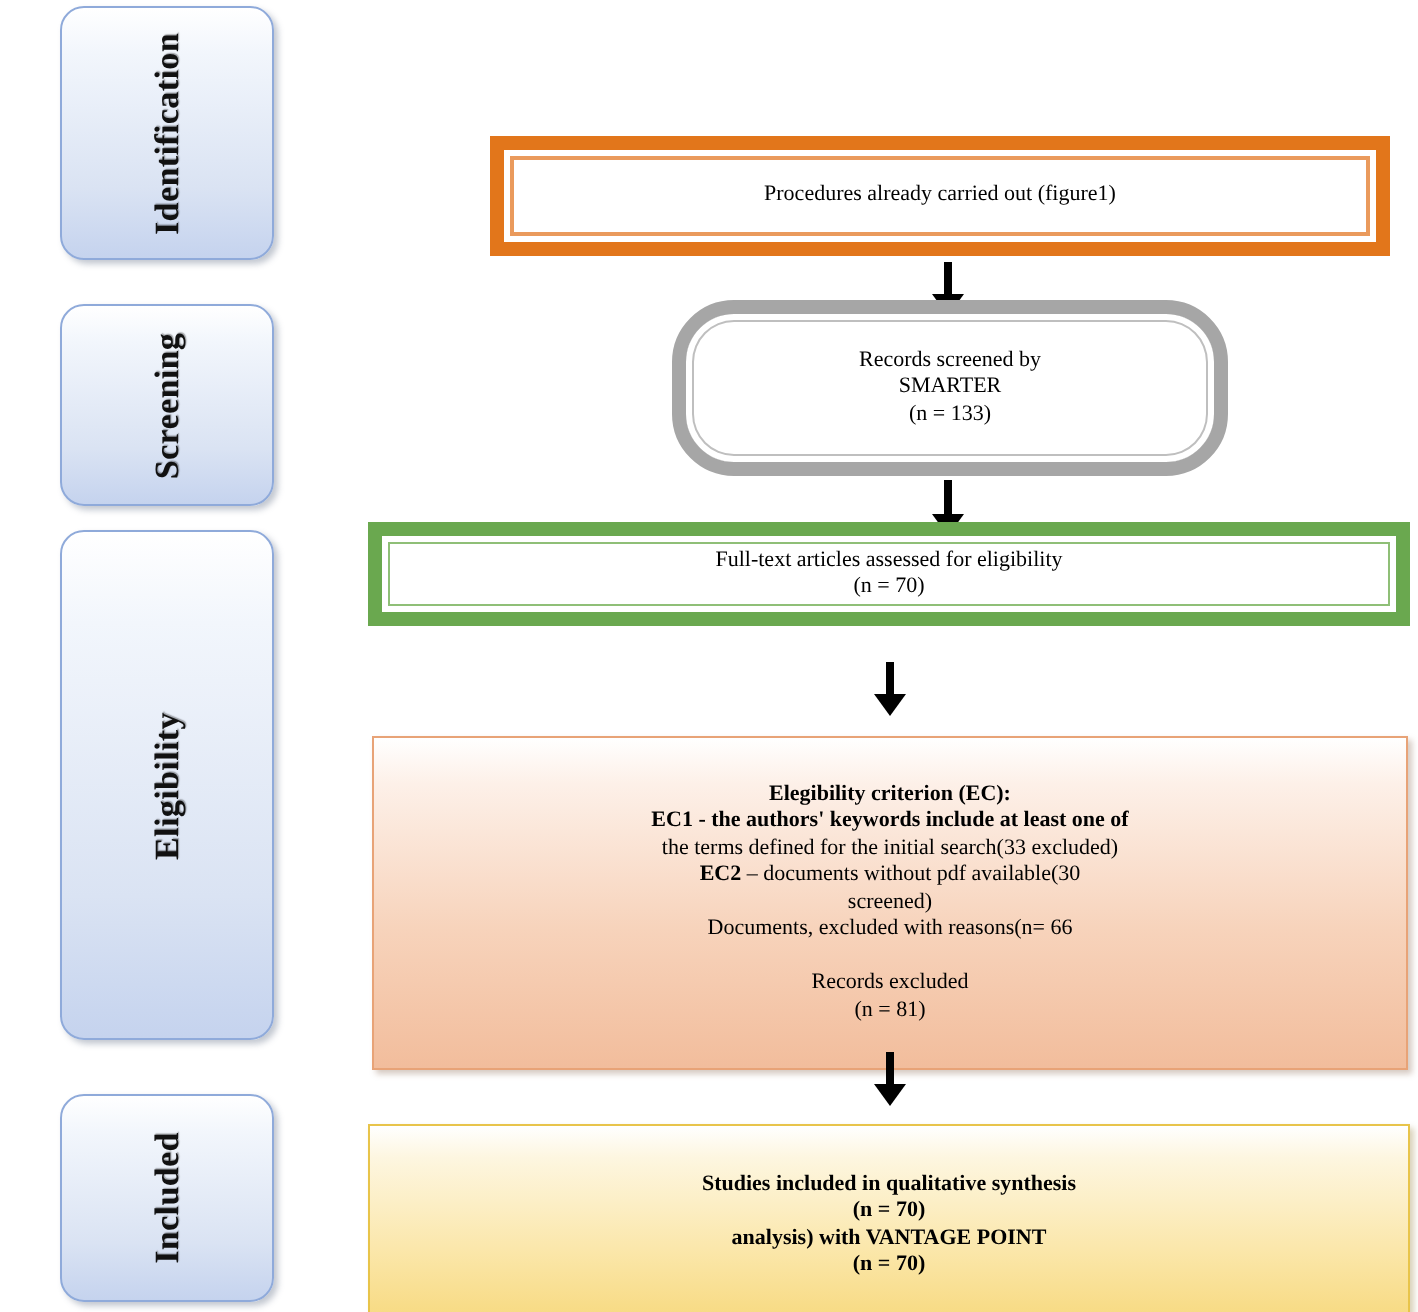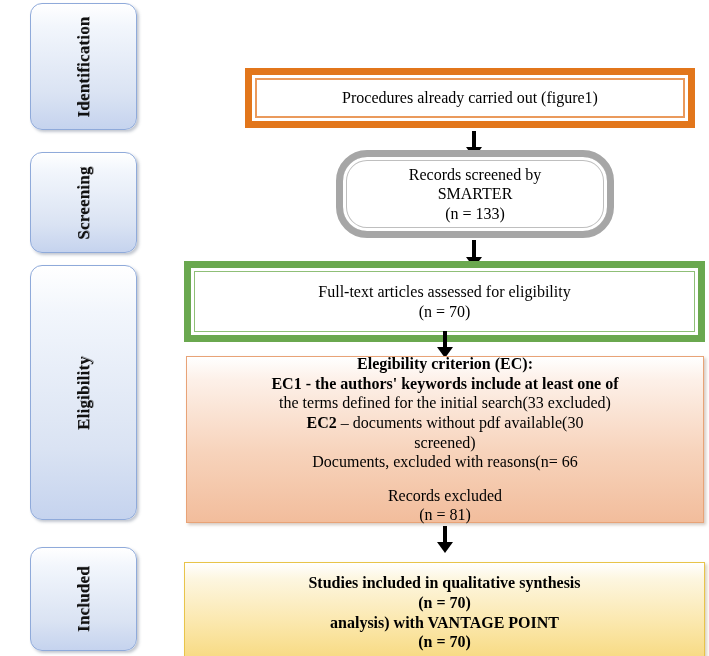--- a/index.html
+++ b/index.html
@@ -43,21 +43,21 @@
   }
 
   
   .flow-box {
     position: absolute;
     box-sizing: border-box;
     display: flex;
     align-items: center;
     justify-content: center;
     text-align: center;
-    font-size: 16px;
+    font-size: 11px;
     line-height: 1.22;
   }
   .flow-box .inner {
     width: 100%;
     padding: 0 10px;
     box-sizing: border-box;
   }
 
   
   .box-orange {
@@ -79,20 +79,21 @@
     background: #ffffff;
     border: 7px solid #6aa84f;
     box-shadow: inset 0 0 0 3px #ffffff, inset 0 0 0 4px #8fbf77;
   }
 
   
   .box-salmon {
     border: 1px solid #e8a377;
     background: linear-gradient(to bottom, #ffffff 0%, #fdf0e8 14%, #f7d3bb 58%, #f2bd9c 100%);
     box-shadow: 2px 2px 3px rgba(150,120,100,0.40);
+    margin-top: 12px;
   }
 
   
   .box-yellow {
     border: 1px solid #e8c44a;
     background: linear-gradient(to bottom, #ffffff 0%, #fdf6e0 16%, #fbe7ab 62%, #f7d97e 100%);
     box-shadow: 2px 2px 3px rgba(160,140,80,0.40);
   }
 
   .b { font-weight: bold; }
@@ -148,21 +149,21 @@
   <div class="flow-box box-grey" style="left:336px; top:150px; width:278px; height:88px;border-radius:31px;">
     <div class="inner">
       <div>Records screened by</div>
       <div>SMARTER</div>
       <div>(n = 133)</div>
     </div>
   </div>
 
   <div class="arrow" style="left:472px; top:240px; height:18px;"></div>
 
-  <div class="flow-box box-green" style="left:184px; top:261px; width:521px; height:81px;">
+  <div class="flow-box box-green" style="left:184px; top:261px; width:521px; height:52px;">
     <div class="inner">
       <div>Full-text articles assessed for eligibility</div>
       <div>(n = 70)</div>
     </div>
   </div>
 
   <div class="arrow" style="left:443px; top:331px; height:17px;"></div>
 
   <div class="flow-box box-salmon" style="left:186px; top:356px; width:518px; height:167px;">
     <div class="inner">

